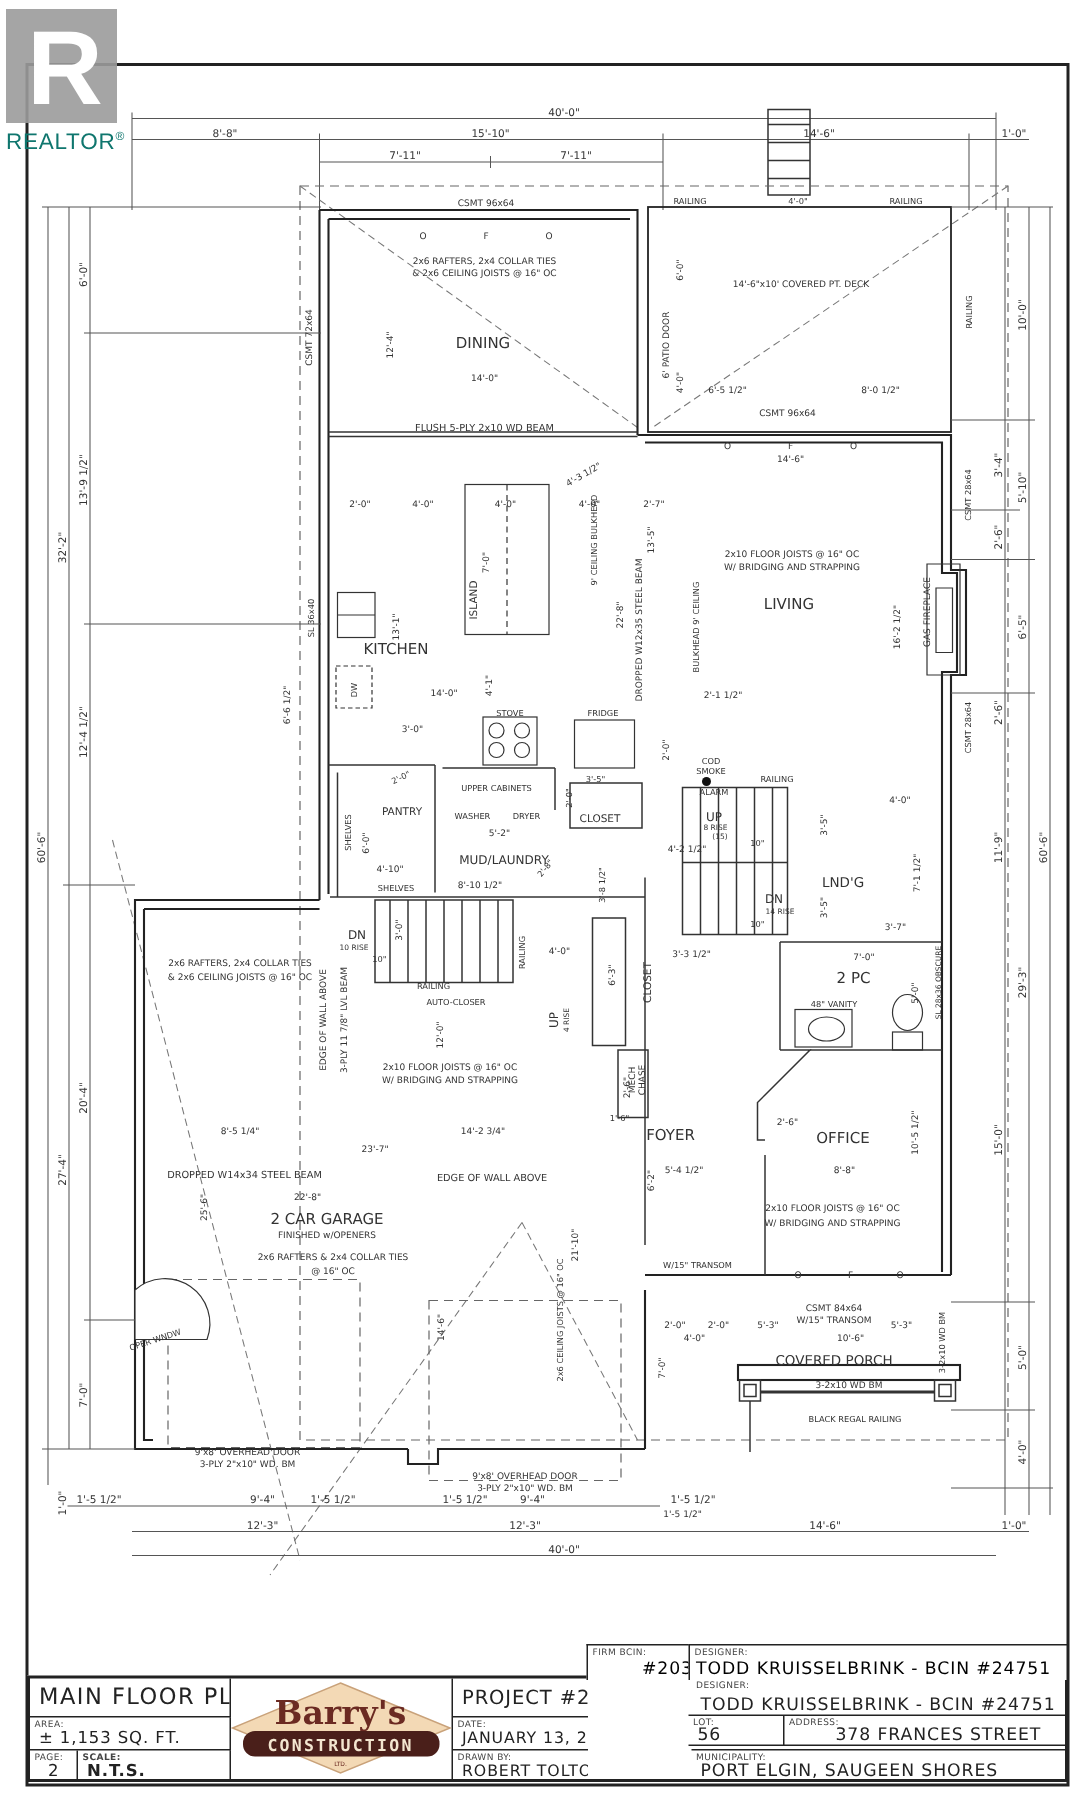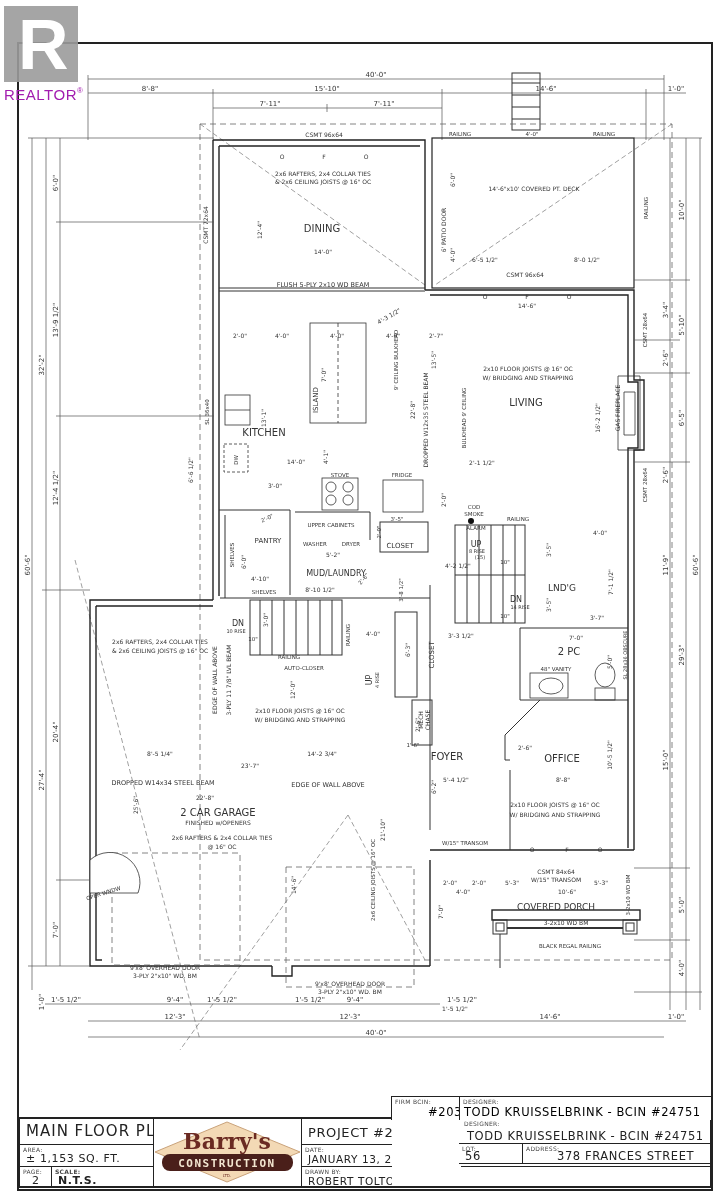--- a/index.html
+++ b/index.html
@@ -7,21 +7,21 @@
   #plan { position:absolute; left:0; top:0; width:724px; height:1200px; }
   .t { font-family:"DejaVu Sans", sans-serif; fill:#333; }
   .tb { position:absolute; left:18px; top:1117px; width:694px; height:71px; border:2px solid #222; box-sizing:border-box; background:#fff; }
   .cell { position:absolute; border-right:1px solid #222; border-bottom:1px solid #222; box-sizing:border-box; font-family:"DejaVu Sans", sans-serif; color:#222; overflow:hidden; }
   .lbl { position:absolute; left:3px; top:1px; font-size:6px; color:#444; letter-spacing:0.3px; }
   .val { position:absolute; left:6px; bottom:1px; font-size:13px; letter-spacing:0.6px; white-space:nowrap; }
   .big { font-size:15px; letter-spacing:1px; }
   .realtor { position:absolute; left:4px; top:6px; width:74px; height:94px; }
   .realtor .box { position:absolute; left:0; top:0; width:74px; height:76px; background:#9b9b9b; opacity:0.9; }
   .realtor .r { position:absolute; left:14px; top:4px; font-family:"Liberation Sans", sans-serif; font-size:70px; font-weight:bold; color:#fff; line-height:70px; }
-  .realtor .word { position:absolute; left:0; top:80px; font-family:"Liberation Sans", sans-serif; font-size:15px; color:#a21caf; letter-spacing:0.5px; }
+  .realtor .word { position:absolute; left:0; top:80px; font-family:"Liberation Sans", sans-serif; font-size:15px; color:#0f766e; letter-spacing:0.5px; }
   .logo { position:absolute; left:150px; top:1121px; width:155px; height:62px; }
 </style>
 </head>
 <body>
 
 <svg id="plan" viewBox="0 0 724 1200" xmlns="http://www.w3.org/2000/svg">
 
   <rect x="18" y="43" width="694" height="1147" fill="none" stroke="#222" stroke-width="2"></rect>
 
   <g stroke="#555" stroke-width="0.7">
@@ -436,20 +436,24 @@
 
   <div class="cell" style="left:372px;top:0;width:0;height:0;"></div>
   <div class="cell" style="left:441px;top:0;width:251px;height:26px;border-right:none;">
     <div class="lbl">DESIGNER:</div>
     <div class="val" style="font-size:11.5px;">TODD KRUISSELBRINK - BCIN #24751</div>
   </div>
   <div class="cell" style="left:441px;top:26px;width:251px;height:22px;border-right:none;">
     <div class="lbl">CLIENT:</div>
     <div class="val" style="font-size:11.5px;">SPEC HOUSE</div>
   </div>
+  <div class="cell" style="left:441px;top:48px;width:251px;height:21px;border-right:none;border-bottom:none;">
+    <div class="lbl">MUNICIPALITY:</div>
+    <div class="val" style="font-size:11.5px;">PORT ELGIN, SAUGEEN SHORES</div>
+  </div>
 </div>
 
 <div style="position:absolute;left:459px;top:1143px;width:251px;height:21px;border-top:1px solid #222;border-bottom:1px solid #222;box-sizing:border-box;background:#fff;text-align:center;">
   <div class="cell" style="left:0;top:0;width:64px;height:20px;border-bottom:none;">
     <div class="lbl">LOT:</div>
     <div class="val" style="font-size:11.5px;">56</div>
   </div>
   <div class="cell" style="left:64px;top:0;width:187px;height:20px;border-right:none;border-bottom:none;">
     <div class="lbl">ADDRESS:</div>
     <div class="val" style="font-size:11.5px;margin-left:28px;">378 FRANCES STREET</div>

